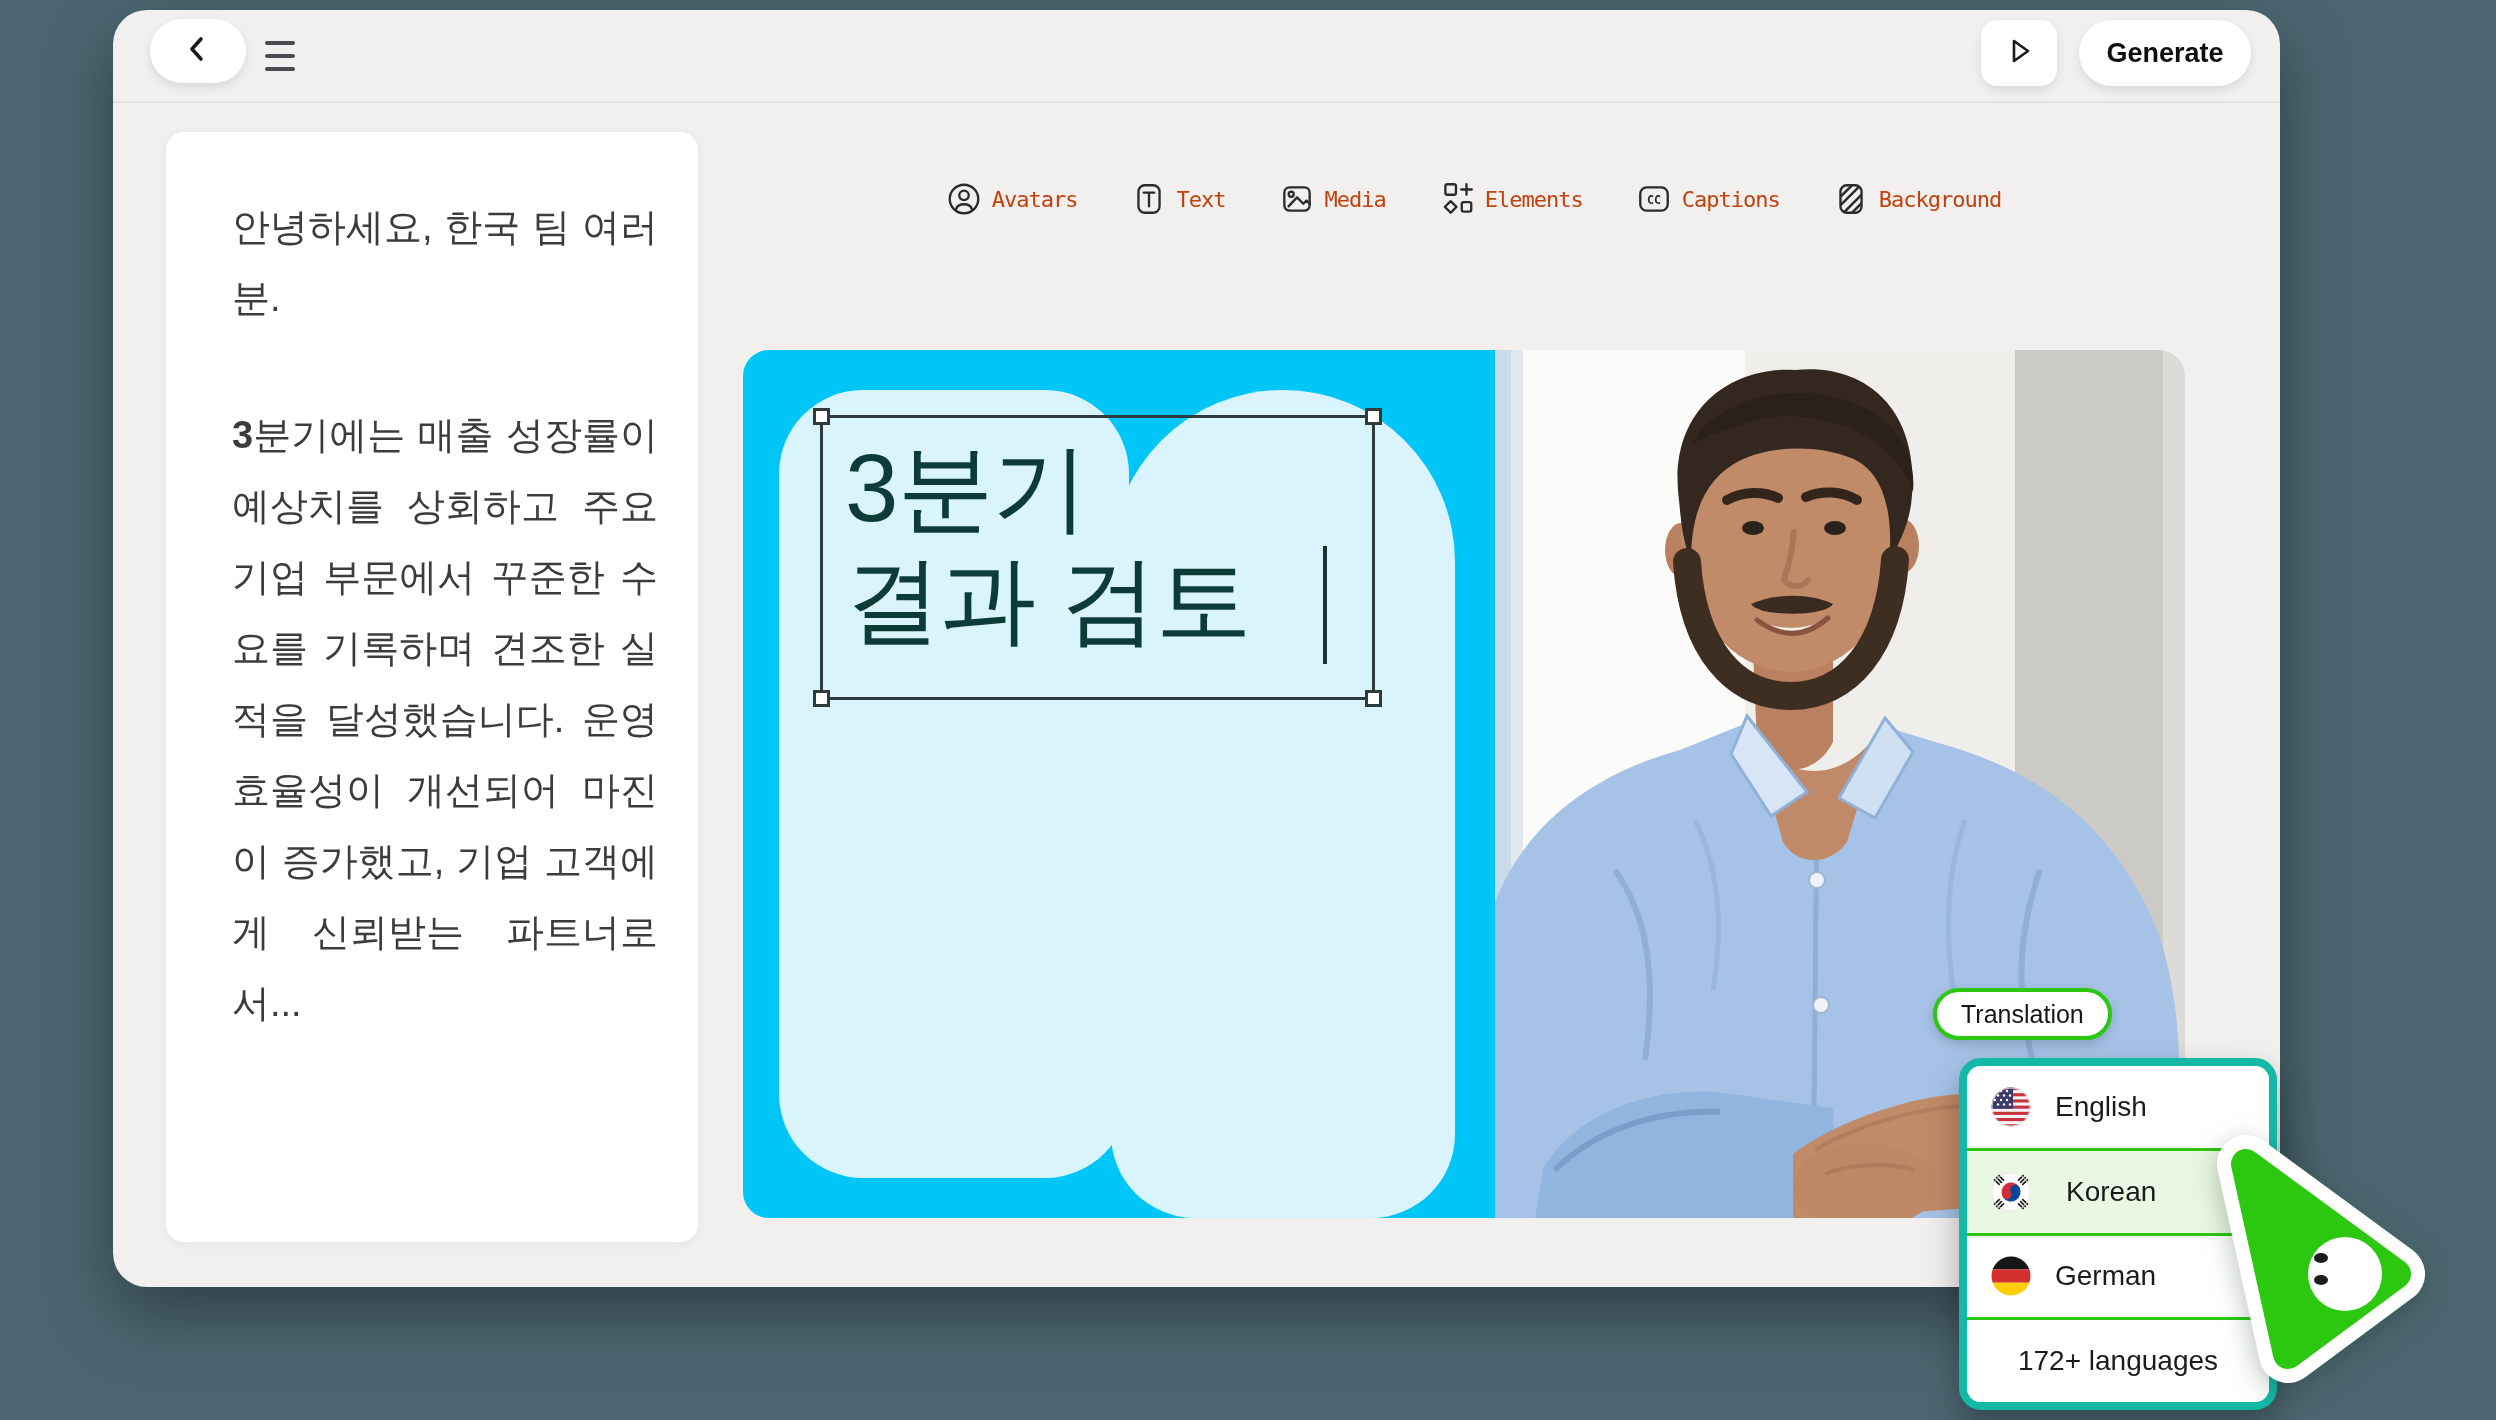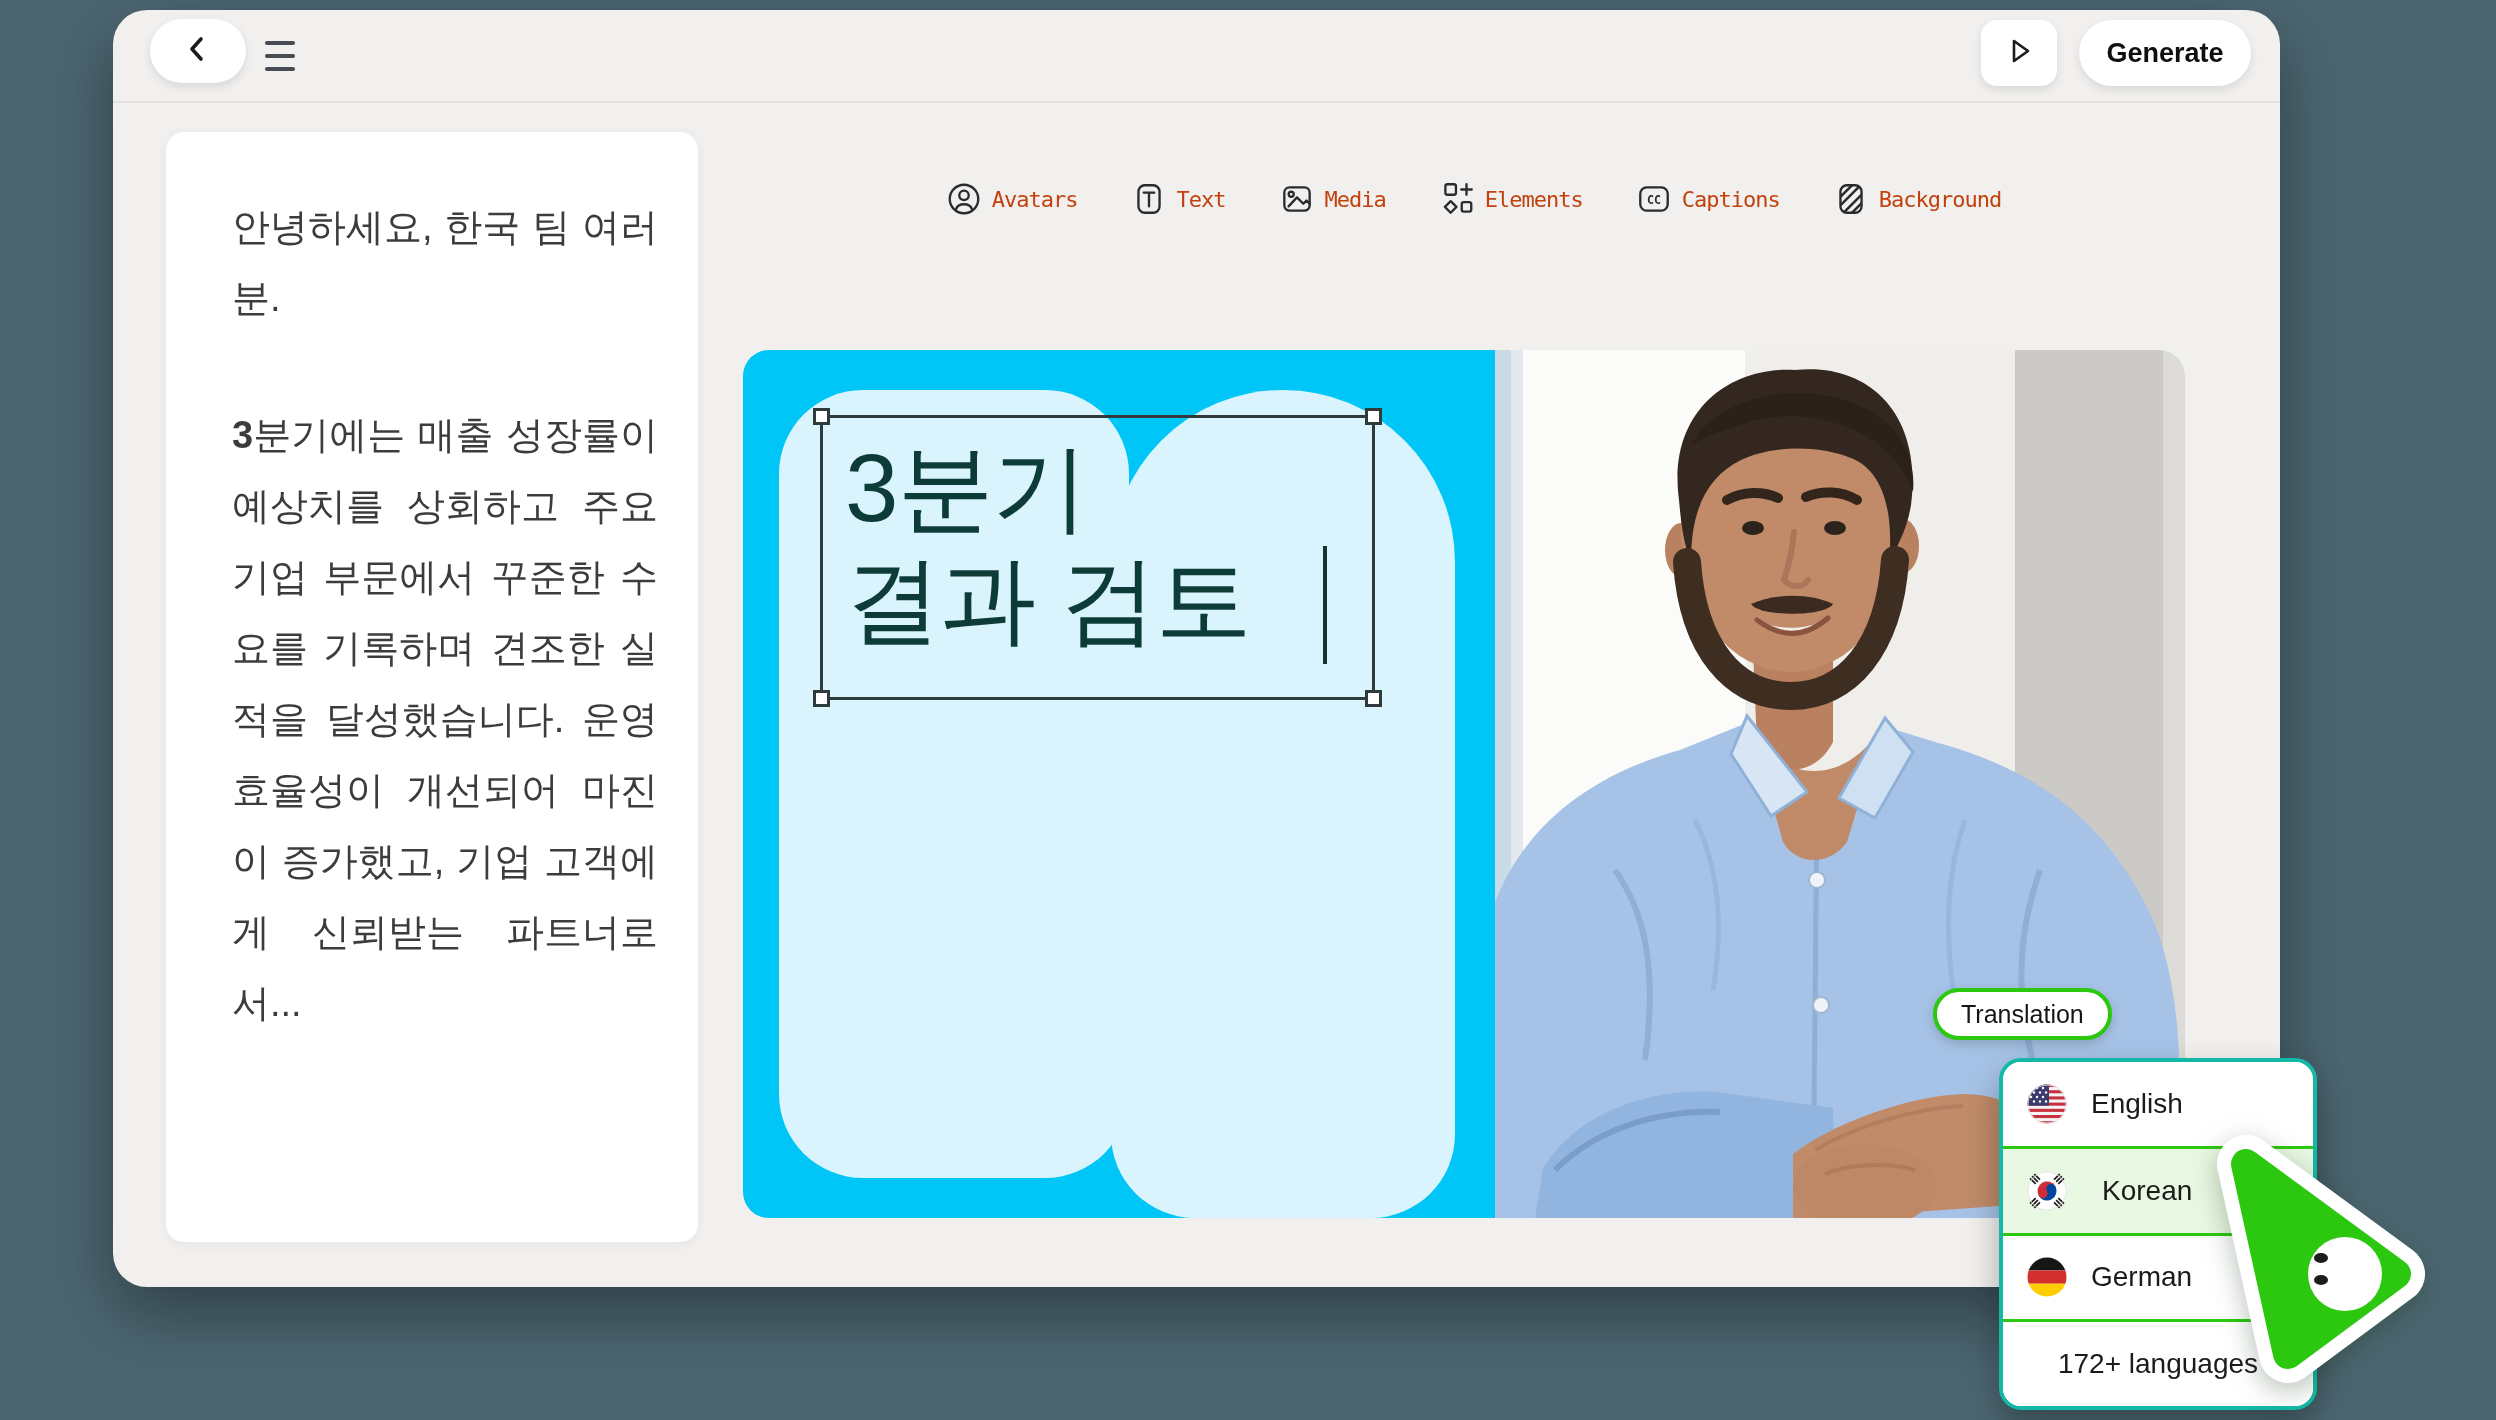--- a/index.html
+++ b/index.html
@@ -62,22 +62,22 @@
   .h-tl { left:-10px; top:-10px; }  .h-tr { right:-10px; top:-10px; }
   .h-bl { left:-10px; bottom:-10px; } .h-br { right:-10px; bottom:-10px; }
   .slide-photo { position:relative; width:690px; height:868px; background:#EFEEEC; }
   .slide-photo svg { display:block; width:100%; height:100%; }
 
   
   .translation-badge { position:absolute; left:1820px; top:978px; height:52px; padding:8px 24px;
              background:#fff; border:4px solid #2CC80F; border-radius:27px;
              display:flex; align-items:center; justify-content:center;
              font-size:25px; color:#161616; z-index:6; box-shadow:0 4px 12px rgba(0,0,0,.18); }
-  .lang-dropdown { position:absolute; left:1886px; top:1048px; width:318px; height:352px;
-             background:#fff; border:4px solid #14b8a6; border-radius:22px; z-index:6;
+  .lang-dropdown { position:absolute; left:1846px; top:1048px; width:318px; height:352px;
+             background:#fff; border:8px solid #14b8a6; border-radius:22px; z-index:6;
              display:flex; flex-direction:column; overflow:hidden;
              box-shadow:0 16px 34px rgba(0,0,0,.30); }
   .lang-row { flex:1; display:flex; align-items:center; padding:0 24px;
              border-bottom:3px solid #2CC80F; background:#fff; cursor:pointer; }
   .lang-row.selected { background:#E9F8E3;gap:11px; }
   .lang-row.footer { justify-content:center; border-bottom:none; }
   .lang-row .flag { width:40px; height:40px; flex:0 0 40px; }
   .lang-row .llabel { margin-left:24px; font-size:28px; color:#1B1B1B; }
   .lang-row.footer .llabel { margin-left:0; }
 

